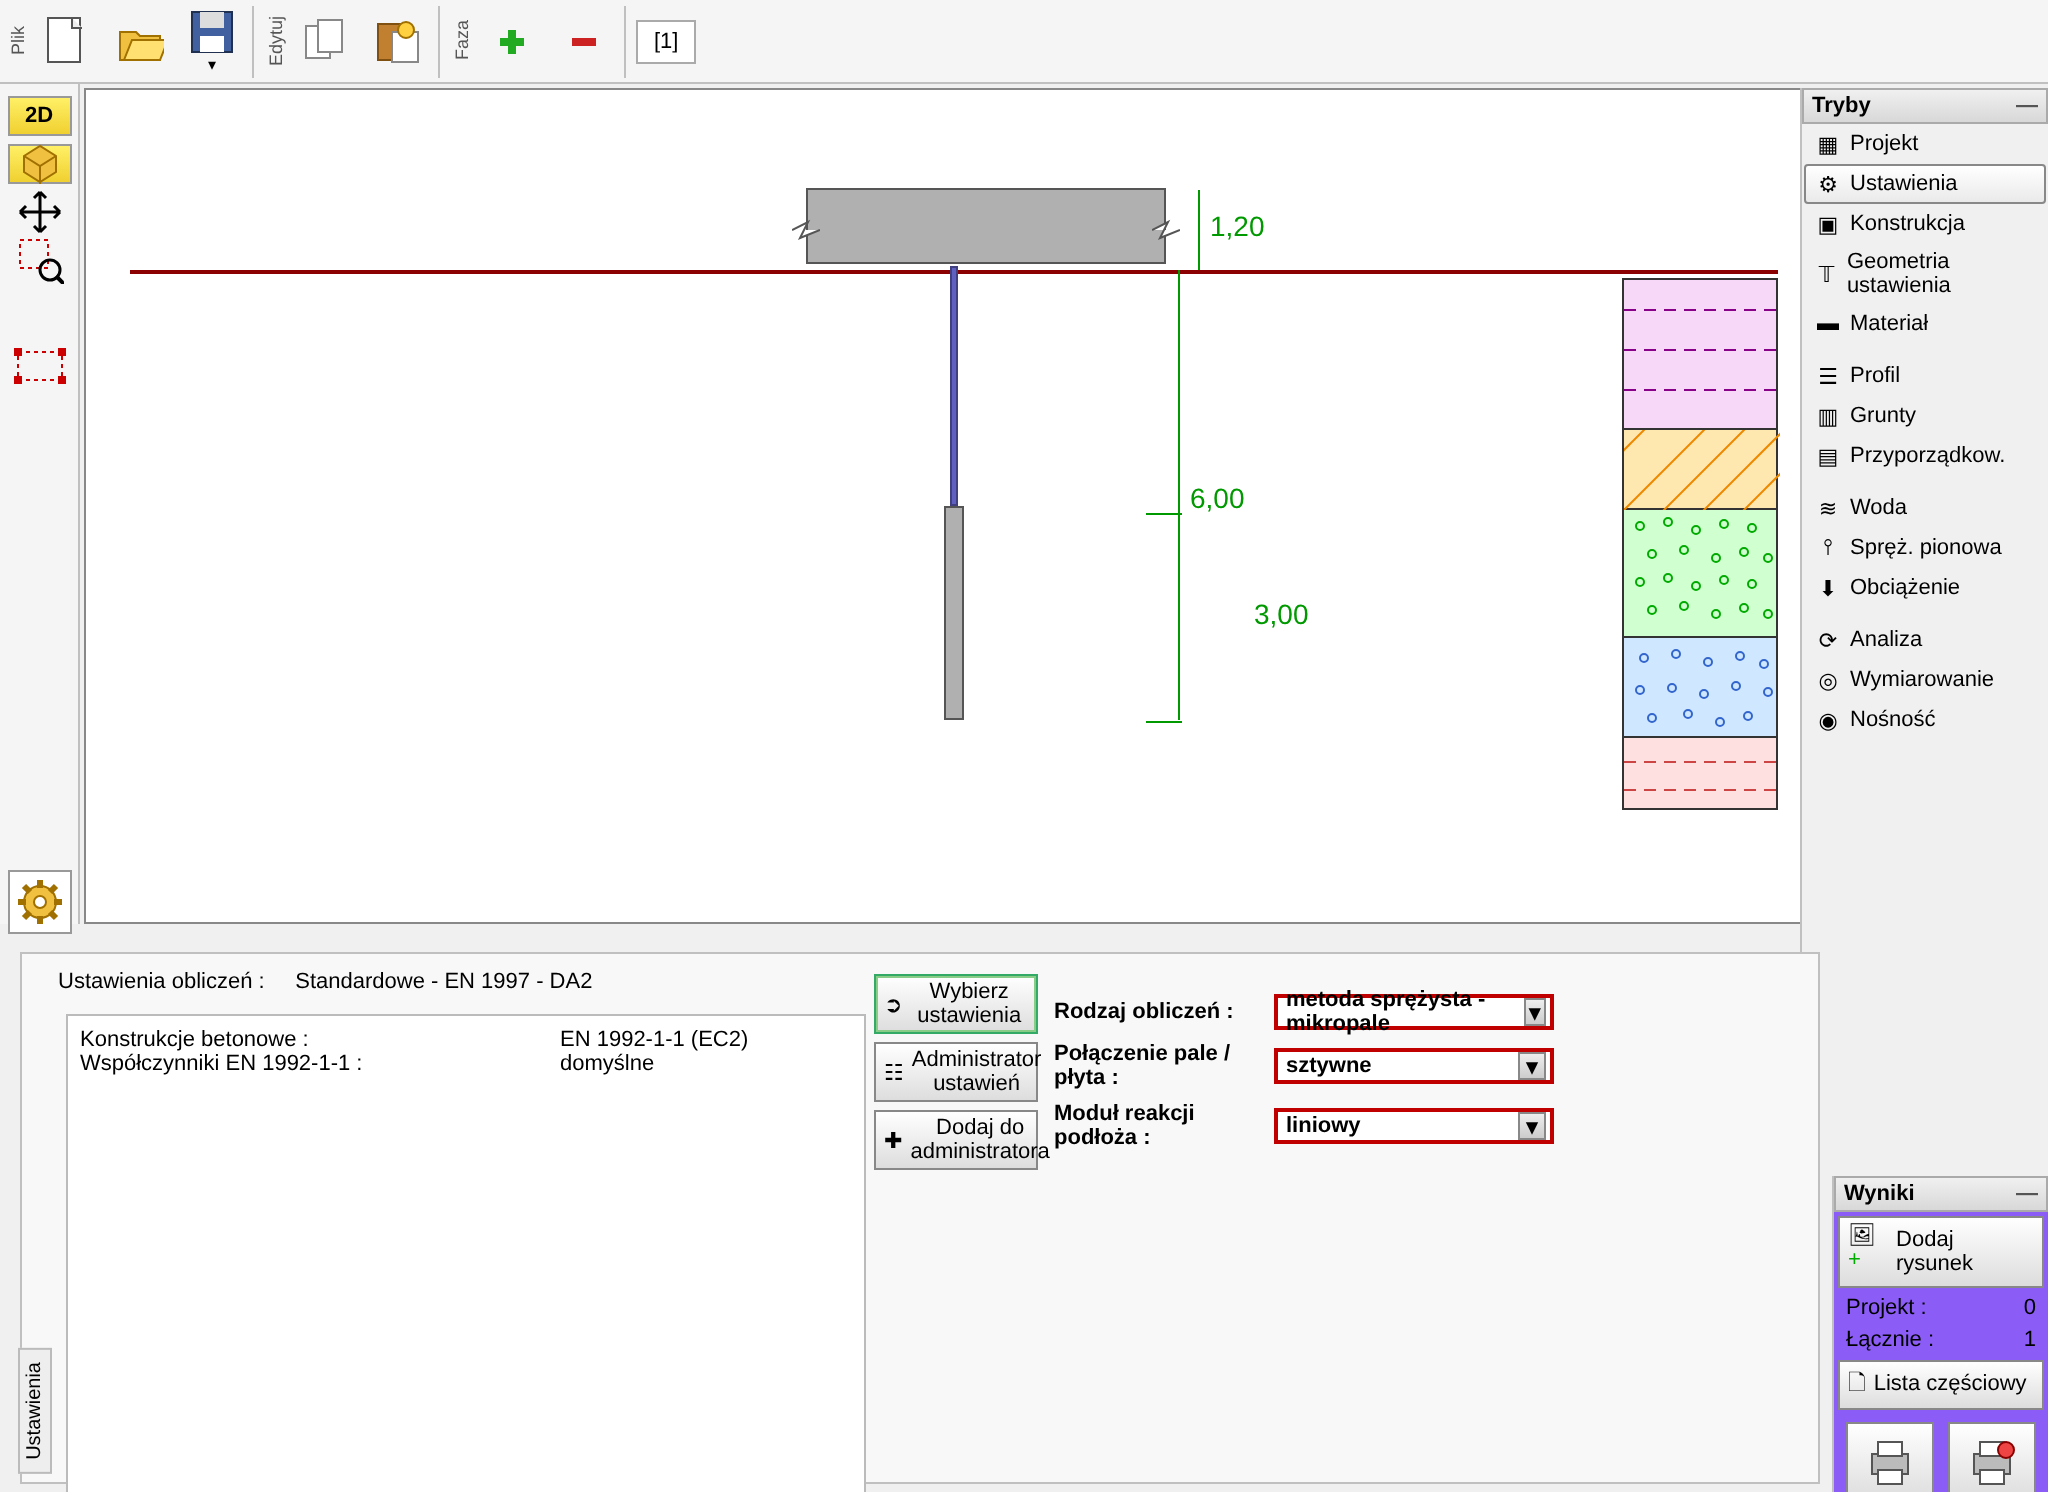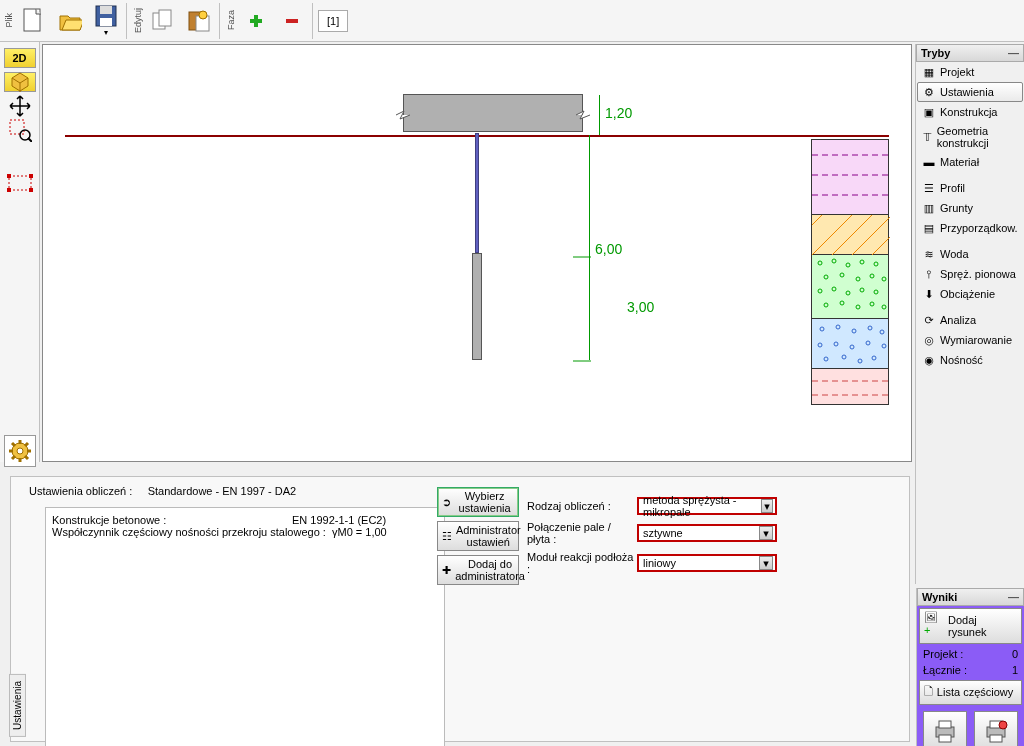--- a/index.html
+++ b/index.html
@@ -12,45 +12,45 @@
 .vsep { width: 3px; height: 36px; border-left: 1px solid #c0c0c0; margin: 0 2px; }
 
 .sidebar-left { position: absolute; left: 0; top: 42px; width: 40px; height: 420px; background: #f5f5f5; border-right: 1px solid #c0c0c0; display: flex; flex-direction: column; align-items: center; padding-top: 4px; }
 .sb-btn { width: 32px; height: 20px; border: 1px solid #999; margin: 2px 0; display: flex; align-items: center; justify-content: center; cursor: pointer; background: #fff; }
 .sb-btn.active-2d { background: linear-gradient(#fff066,#f0d030); }
 .sb-btn.active-3d { background: linear-gradient(#fff066,#f0d030); }
 .sb-gear { position: absolute; left: 4px; top: 435px; width: 32px; height: 32px; border: 1px solid #999; background: #fff; display: flex; align-items: center; justify-content: center; cursor: pointer; }
 
 .viewport { position: absolute; left: 42px; top: 44px; width: 870px; height: 418px; background: #fff; border: 1px solid #888; overflow: hidden; }
 
-.right-panel { position: absolute; right: 0; top: 44px; width: 109px; background: #f0f0f0; border-left: 1px solid #c0c0c0; height: 540px; }
+.right-panel { position: absolute; right: 0; top: 44px; width: 124px; background: #f0f0f0; border-left: 1px solid #c0c0c0; height: 540px; }
 .section-head { background: linear-gradient(#f0f0f0,#d8d8d8); border: 1px solid #aaa; padding: 2px 4px; font-weight: bold; position: relative; }
 .minus { position: absolute; right: 4px; top: 2px; color: #555; cursor: pointer; }
 .tree-item { display: flex; align-items: center; padding: 2px 4px; cursor: pointer; border: 1px solid transparent; margin: 0 1px; }
 .tree-item.selected { background: linear-gradient(#ffffff,#eaeaea); border: 1px solid #888; border-radius: 2px; }
 .tree-item .mini { width: 14px; height: 14px; margin-right: 4px; display: flex; align-items: center; justify-content: center; }
 .tree-sep { height: 6px; }
 
 .bottom-panel { position: absolute; left: 10px; top: 476px; width: 900px; height: 266px; background: #f8f8f8; border: 1px solid #c0c0c0; }
 .tab-vert { position: absolute; left: -2px; bottom: 4px; writing-mode: vertical-rl; transform: rotate(180deg); background: #eee; border: 1px solid #bbb; padding: 6px 2px; font-size: 10px; cursor: pointer; }
 .bp-content { position: absolute; left: 16px; top: 6px; right: 6px; bottom: 6px; }
 
 .info-line { padding: 2px 0 6px 2px; }
-.info-box { border: 1px solid #bbb; background: #fff; width: 400px; height: 240px; padding: 6px; position: absolute; left: 18px; top: 24px; }
+.info-box { border: 1px solid #bbb; background: #fff; width: 400px; height: 240px; padding: 6px; position: absolute; left: 6px; top: 24px; }
 .info-row { display: flex; }
 .info-row .lbl { width: 240px; }
 .info-row .val { }
 
 .btn-col { position: absolute; left: 410px; top: 4px; width: 82px; }
 .small-btn { border: 1px solid #888; background: linear-gradient(#fff,#ddd); padding: 2px 4px; margin-bottom: 4px; cursor: pointer; text-align: center; font-size: 10px; display: flex; align-items: center; }
 .small-btn.highlight { border: 1px solid #3a6; box-shadow: 0 0 0 1px #8c8 inset; }
 .small-btn .mini { width: 12px; height: 12px; margin-right: 4px; display: flex; align-items: center; justify-content: center; }
 
 .form-col { position: absolute; left: 500px; top: 14px; }
-.form-row { display: flex; align-items: center; margin-bottom: 6px; }
+.form-row { display: flex; align-items: center; margin-bottom: 6px; font-weight: bold; }
 .form-row .lbl { width: 110px; }
 .combo { width: 140px; height: 18px; border: 2px solid #c00000; background: #fff; display: flex; align-items: center; justify-content: space-between; padding: 0 2px 0 4px; cursor: pointer; }
 .combo .arrow { width: 14px; height: 14px; background: linear-gradient(#eee,#ccc); border: 1px solid #888; display: flex; align-items: center; justify-content: center; }
 
 .results-panel { position: absolute; right: 0; top: 588px; width: 108px; bottom: 0; background: #8b5cf6; border-left: 1px solid #c0c0c0; }
 .res-btn { border: 1px solid #888; background: linear-gradient(#fff,#ddd); padding: 2px 4px; margin: 2px; cursor: pointer; display: flex; align-items: center; font-size: 10px; }
 .res-row { display: flex; justify-content: space-between; padding: 2px 6px; text-align: center; }
 .print-row { display: flex; justify-content: space-around; padding: 4px 2px; }
 .print-btn { width: 44px; height: 40px; border: 1px solid #888; background: linear-gradient(#fff,#ddd); cursor: pointer; display: flex; align-items: center; justify-content: center; }
 
@@ -301,21 +301,21 @@
   <div class="tree-item selected">
       <span class="mini">⚙</span>
       <span>Ustawienia</span>
     </div>
   <div class="tree-item">
       <span class="mini">▣</span>
       <span>Konstrukcja</span>
     </div>
   <div class="tree-item">
       <span class="mini">𝕋</span>
-      <span>Geometria konstrukcji</span>
+      <span>Geometria ustawienia</span>
     </div>
   <div class="tree-item">
       <span class="mini">▬</span>
       <span>Materiał</span>
     </div>
   <div class="tree-sep"></div>
   <div class="tree-item">
       <span class="mini">☰</span>
       <span>Profil</span>
     </div>
@@ -361,22 +361,22 @@
     <div class="info-line">
       <span>Ustawienia obliczeń :</span>&nbsp;&nbsp;&nbsp;&nbsp;
       <span>Standardowe - EN 1997 - DA2</span>
     </div>
     <div class="info-box">
       <div class="info-row">
           <span class="lbl">Konstrukcje betonowe :</span>
           <span class="val">EN 1992-1-1 (EC2)</span>
         </div>
       <div class="info-row">
-          <span class="lbl" style="width:280px">Współczynnik częściowy nośności przekroju stalowego :</span>
-          <span class="val">γM0 = 1,00</span>
+          <span class="lbl">Współczynniki EN 1992-1-1 :</span>
+          <span class="val">domyślne</span>
         </div>
     </div>
     <div class="btn-col">
       <div class="small-btn highlight">
           <span class="mini">➲</span>
           <span>Wybierz ustawienia</span>
         </div>
       <div class="small-btn">
           <span class="mini">☷</span>
           <span>Administrator ustawień</span>

